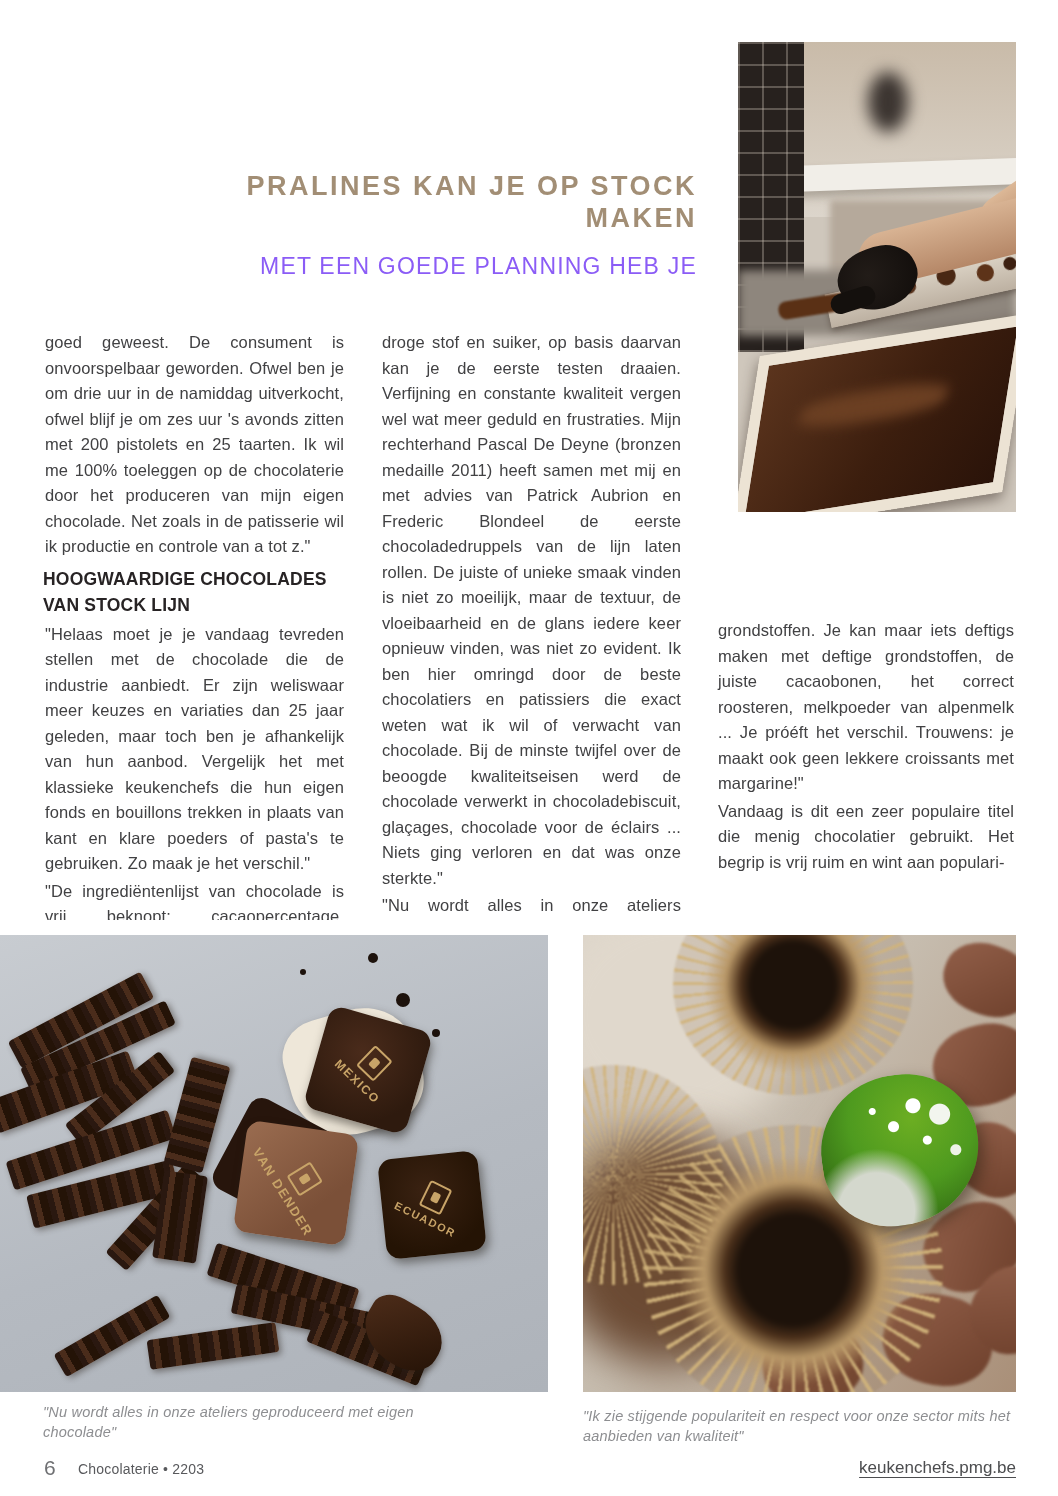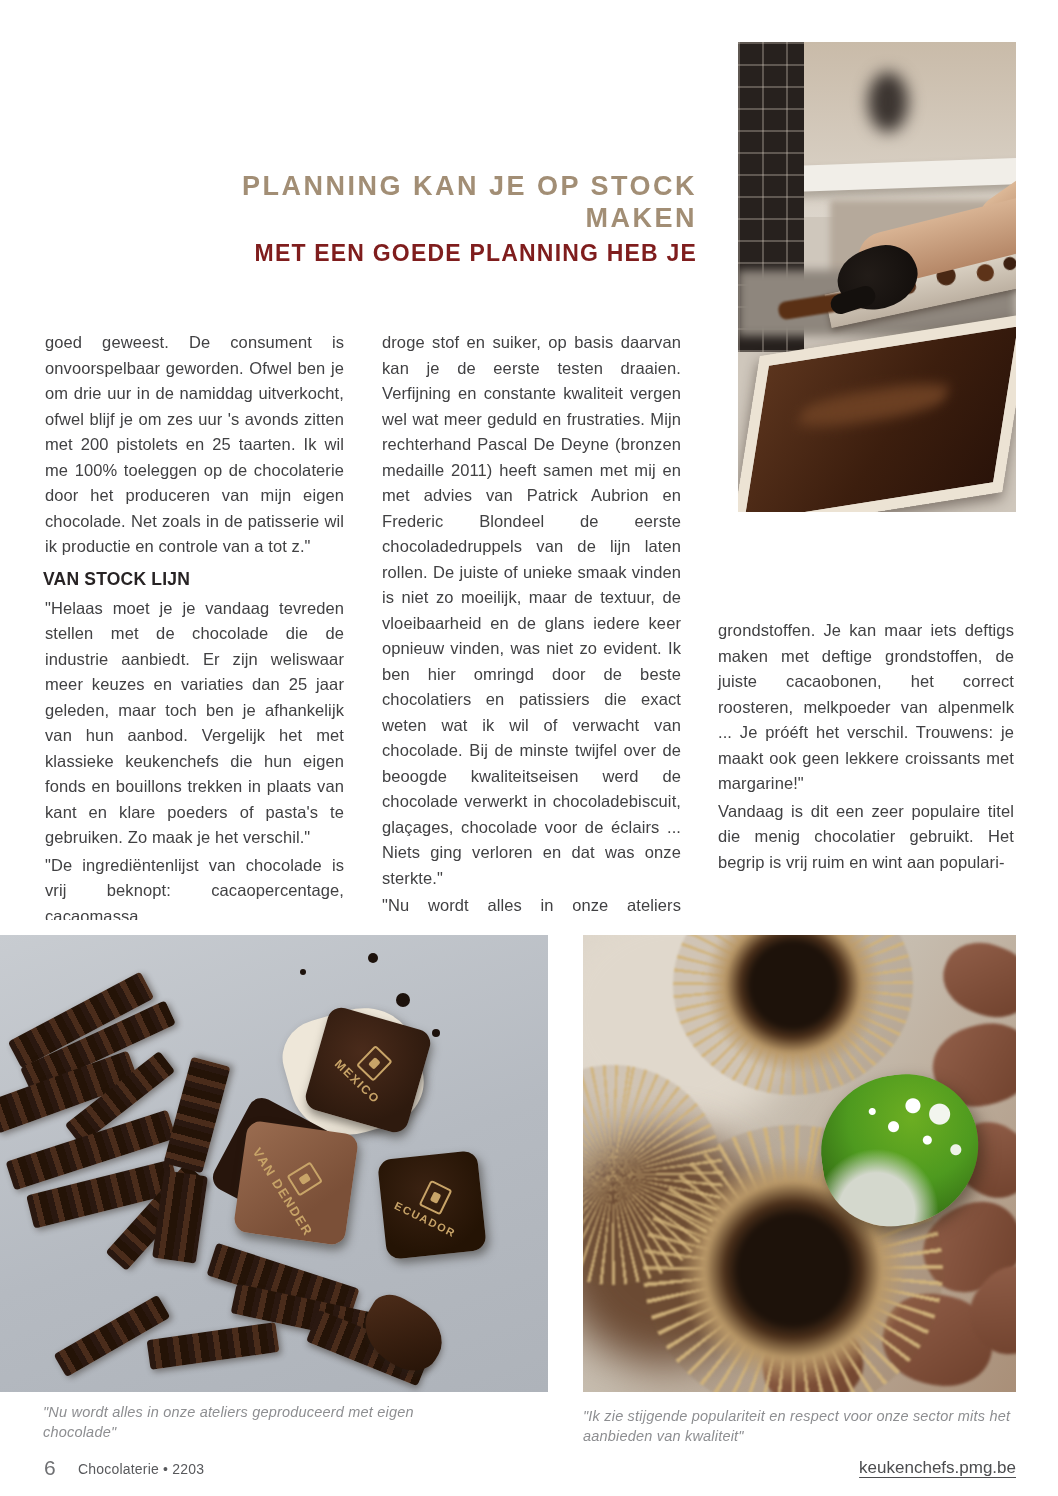--- a/index.html
+++ b/index.html
@@ -1,21 +1,21 @@
 <!DOCTYPE html>
 <html lang="nl"><head>
 <meta charset="utf-8">
 <style>
   html,body{margin:0;padding:0;background:#ffffff;}
   .page{position:relative;width:1058px;height:1496px;background:#ffffff;overflow:hidden;
         font-family:"Liberation Sans",sans-serif;}
   
   .headline-block{position:absolute;top:170px;right:361px;width:560px;text-align:right;}
   .headline{font-size:27px;font-weight:bold;letter-spacing:2.5px;color:#a28e75;line-height:32px;}
-  .subheadline{font-size:23px;letter-spacing:1.2px;color:#7f1d1d;line-height:31px;margin-top:4px;font-weight:bold;}
+  .subheadline{font-size:23px;letter-spacing:1.2px;color:#8b5cf6;line-height:31px;margin-top:17px;}
   
   .col{position:absolute;text-align:justify;color:#414143;font-size:16.5px;line-height:25.5px;
        letter-spacing:.1px;overflow:hidden;}
   .col p{margin:2px;}
   .col-1{left:43px;top:328px;width:303px;height:592px;}
   .col-2{left:380px;top:328px;width:303px;height:592px;}
   .col-3{left:716px;top:616px;width:300px;height:306px;}
   .subhead{font-weight:bold;color:#272324;font-size:17.5px;line-height:26px;letter-spacing:.2px;
            text-align:left;margin:6px 0 4px 0 !important;}
   .subhead-b2b{font-size:19px;margin:10px 0 6px 0 !important;}
@@ -102,21 +102,21 @@
   .footer-mag{position:absolute;left:78px;top:1461px;font-size:14px;color:#58595c;letter-spacing:.2px;}
   .footer-link{position:absolute;right:42px;top:1458px;font-size:17px;color:#4c4d4f;
                text-decoration:underline;text-underline-offset:4px;cursor:pointer;}
 </style>
 </head>
 <body>
 
 <div class="page">
 
   <div class="headline-block">
-    <div class="headline">PLANNING KAN JE OP STOCK MAKEN</div>
+    <div class="headline">PRALINES KAN JE OP STOCK MAKEN</div>
     <div class="subheadline">
       <div>MET EEN GOEDE PLANNING HEB JE</div>
     </div>
   </div>
 
   <div class="photo photo-top">
     <div class="pt-wall"></div>
     <div class="pt-smudge"></div>
     <div class="pt-shelf"></div>
     <div class="pt-under"></div>
@@ -131,20 +131,21 @@
     <div class="pt-smear"></div>
     <div class="pt-arm2"></div>
     <div class="pt-arm"></div>
     <div class="pt-glove"></div>
     <div class="pt-glove-thumb"></div>
   </div>
 
   <div class="col col-1">
     <p>goed geweest. De consument is onvoorspelbaar geworden. Ofwel ben je om drie uur in de namiddag uitverkocht, ofwel blijf je om zes uur 's avonds zitten met 200 pistolets en 25 taarten. Ik wil me 100% toeleggen op de chocolaterie door het produceren van mijn eigen chocolade. Net zoals in de patisserie wil ik productie en controle van a tot z."</p>
     <p class="subhead">
+      <span style="display:block">HOOGWAARDIGE CHOCOLADES</span>
       <span style="display:block">VAN STOCK LIJN</span>
     </p>
     <p>"Helaas moet je je vandaag tevreden stellen met de chocolade die de industrie aanbiedt. Er zijn weliswaar meer keuzes en variaties dan 25 jaar geleden, maar toch ben je afhankelijk van hun aanbod. Vergelijk het met klassieke keukenchefs die hun eigen fonds en bouillons trekken in plaats van kant en klare poeders of pasta's te gebruiken. Zo maak je het verschil."</p>
     <p>"De ingrediëntenlijst van chocolade is vrij beknopt: cacaopercentage, cacaomassa,</p>
   </div>
 
   <div class="col col-2">
     <p>droge stof en suiker, op basis daarvan kan je de eerste testen draaien. Verfijning en constante kwaliteit vergen wel wat meer geduld en frustraties. Mijn rechterhand Pascal De Deyne (bronzen medaille 2011) heeft samen met mij en met advies van Patrick Aubrion en Frederic Blondeel de eerste chocoladedruppels van de lijn laten rollen. De juiste of unieke smaak vinden is niet zo moeilijk, maar de textuur, de vloeibaarheid en de glans iedere keer opnieuw vinden, was niet zo evident. Ik ben hier omringd door de beste chocolatiers en patissiers die exact weten wat ik wil of verwacht van chocolade. Bij de minste twijfel over de beoogde kwaliteitseisen werd de chocolade verwerkt in chocoladebiscuit, glaçages, chocolade voor de éclairs ... Niets ging verloren en dat was onze sterkte."</p>
     <p>"Nu wordt alles in onze ateliers geproduceerd met eigen chocolade. Vandaag lopen hier meer dan een dozijn hoogwaardige chocolades van de lijn. Het verschil zit in de smaken, de combinaties en de</p>
   </div>

